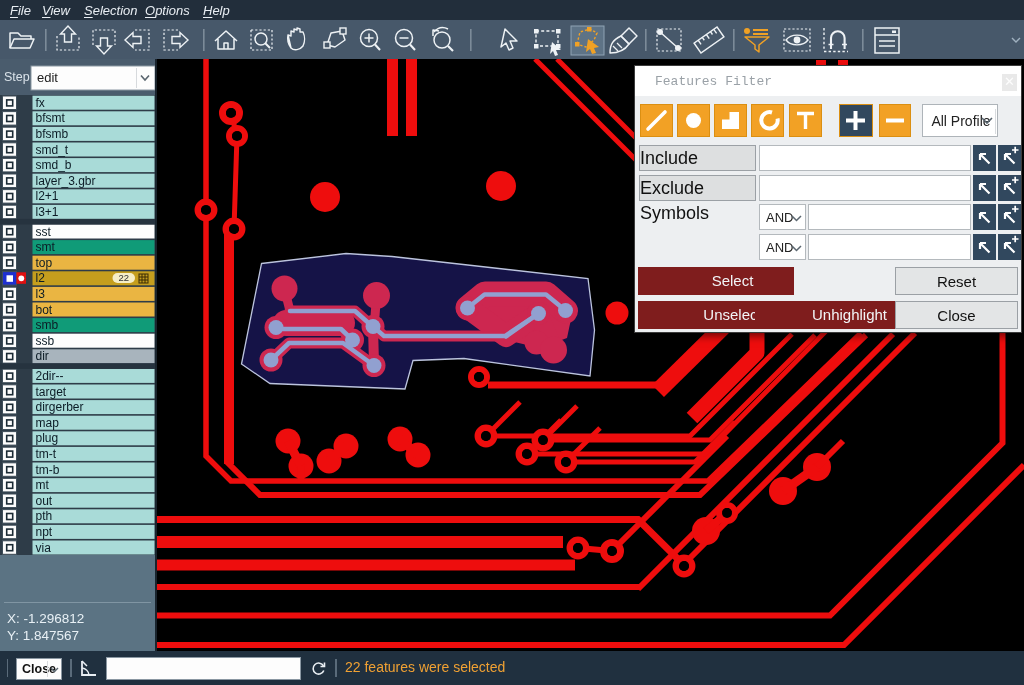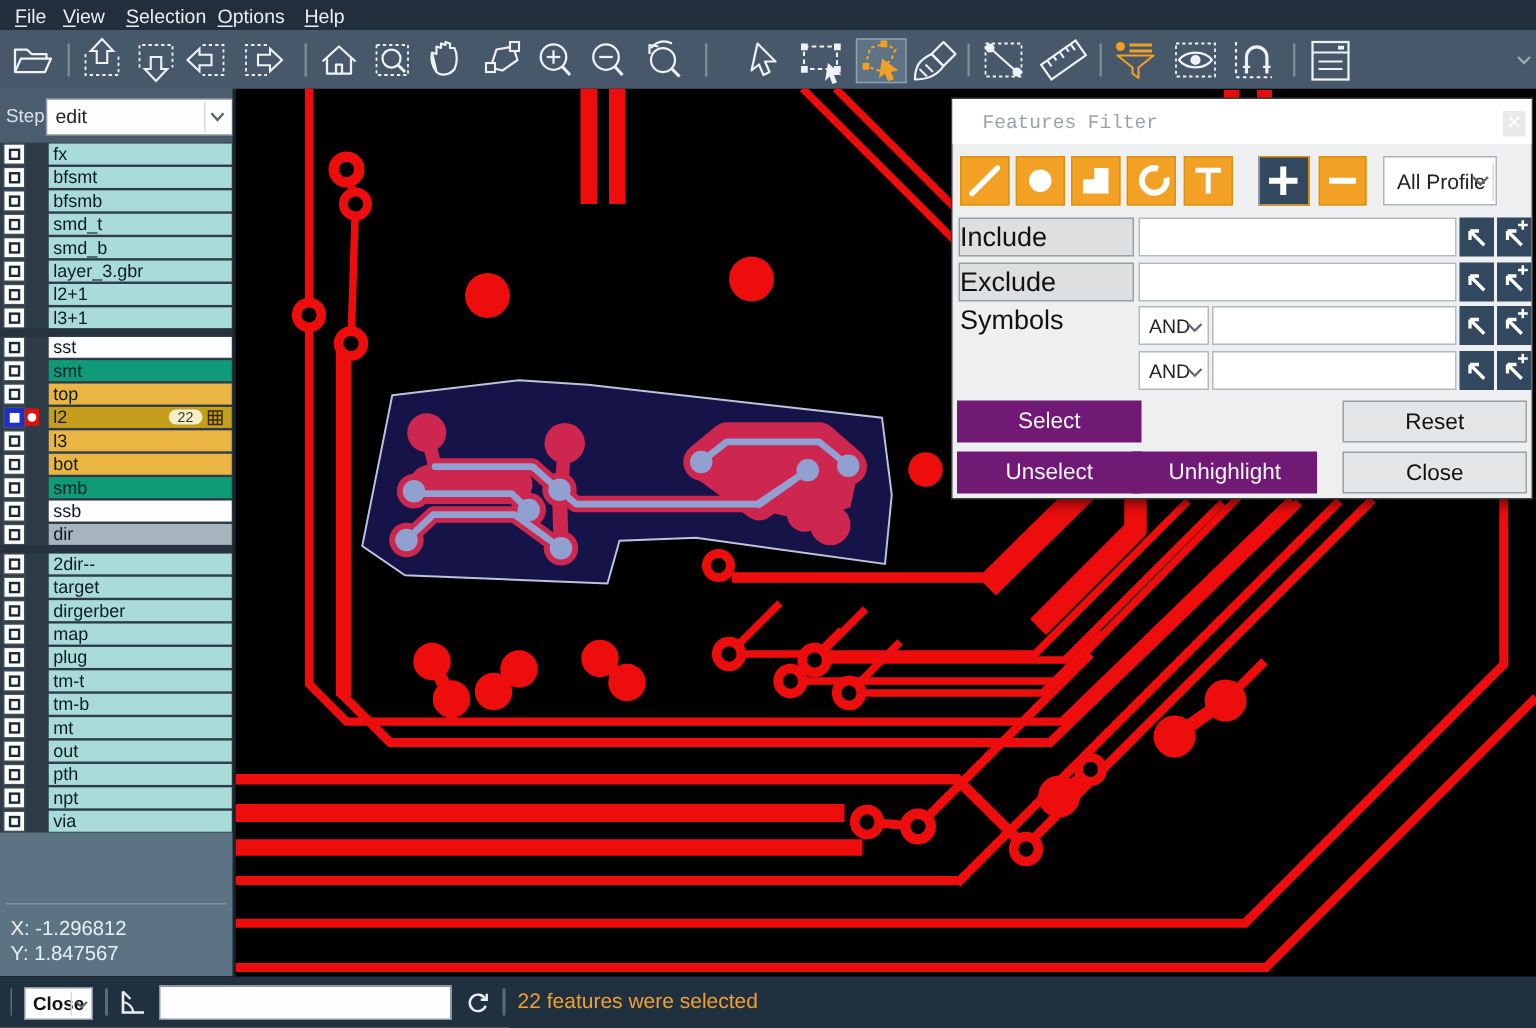--- a/index.html
+++ b/index.html
@@ -1,31 +1,31 @@
 <!DOCTYPE html>
 <html><head><meta charset="utf-8"><style>
 html,body{margin:0;padding:0;width:1024px;height:685px;overflow:hidden;font-family:"Liberation Sans", sans-serif;-webkit-font-smoothing:antialiased;}
 .abs{position:absolute;}
 #root{position:relative;width:1024px;height:685px;background:#000;}
 #menubar{left:0;top:0;width:1024px;height:20px;background:#222e3b;color:#e9eef3;font-size:13px;}
-#menubar span{position:absolute;top:3px;}
+#menubar span{position:absolute;top:3px;font-style:italic;}
 #toolbar{left:0;top:20px;width:1024px;height:40px;background:#47586a;}
 #statusbar{left:0;top:651px;width:1024px;height:34px;background:#20303f;}
 #dlg{left:635px;top:66px;width:386px;height:266px;background:#edeff1;box-shadow:0 0 0 1px #3c3c3c,3px 4px 8px rgba(0,0,0,.55);}
 .dtitle{left:0;top:0;width:386px;height:30px;background:#fff;}
 .dtitle span{position:absolute;left:20px;top:8px;color:#9aa1a7;font-size:13px;font-family:Liberation Mono, monospace;}
 .dclose{left:367px;top:8px;width:15px;height:17px;background:#e9e9e9;color:#fdfdfd;font-size:13px;text-align:center;line-height:16px;}
 .obtn{top:38px;width:33px;height:33px;background:#f2a125;box-shadow:inset 0 0 0 1px #db8f12;}
 .nbtn{background:#31485e;}
 .drop{background:#fff;border:1px solid #aeb4b9;box-sizing:border-box;}
 .lbl{background:#dddfe0;border:1px solid #9ba0a5;box-sizing:border-box;color:#111;font-size:18px;text-align:left;}
 .inp{background:#fff;border:1px solid #b4b9bd;box-sizing:border-box;}
 .arr{width:23px;height:26px;background:#31485e;}
 .bigb{width:123px;height:28px;font-size:15px;text-align:center;line-height:28px;}
-.bnavy{background:#701a75;color:#f2f5f7;}
+.bnavy{background:#7f1d1d;color:#f2f5f7;padding-left:33px;}
 .blight{background:#e3e5e6;border:1px solid #9ba0a5;box-sizing:border-box;color:#111;}
 u{text-decoration:underline;text-underline-offset:2px;}
 </style></head><body>
 <div id="root">
 <div id="menubar" class="abs">
       <span style="left:10px"><u>F</u>ile</span>
       <span style="left:42px"><u>V</u>iew</span>
       <span style="left:84px"><u>S</u>election</span>
       <span style="left:145px"><u>O</u>ptions</span>
       <span style="left:203px"><u>H</u>elp</span>

